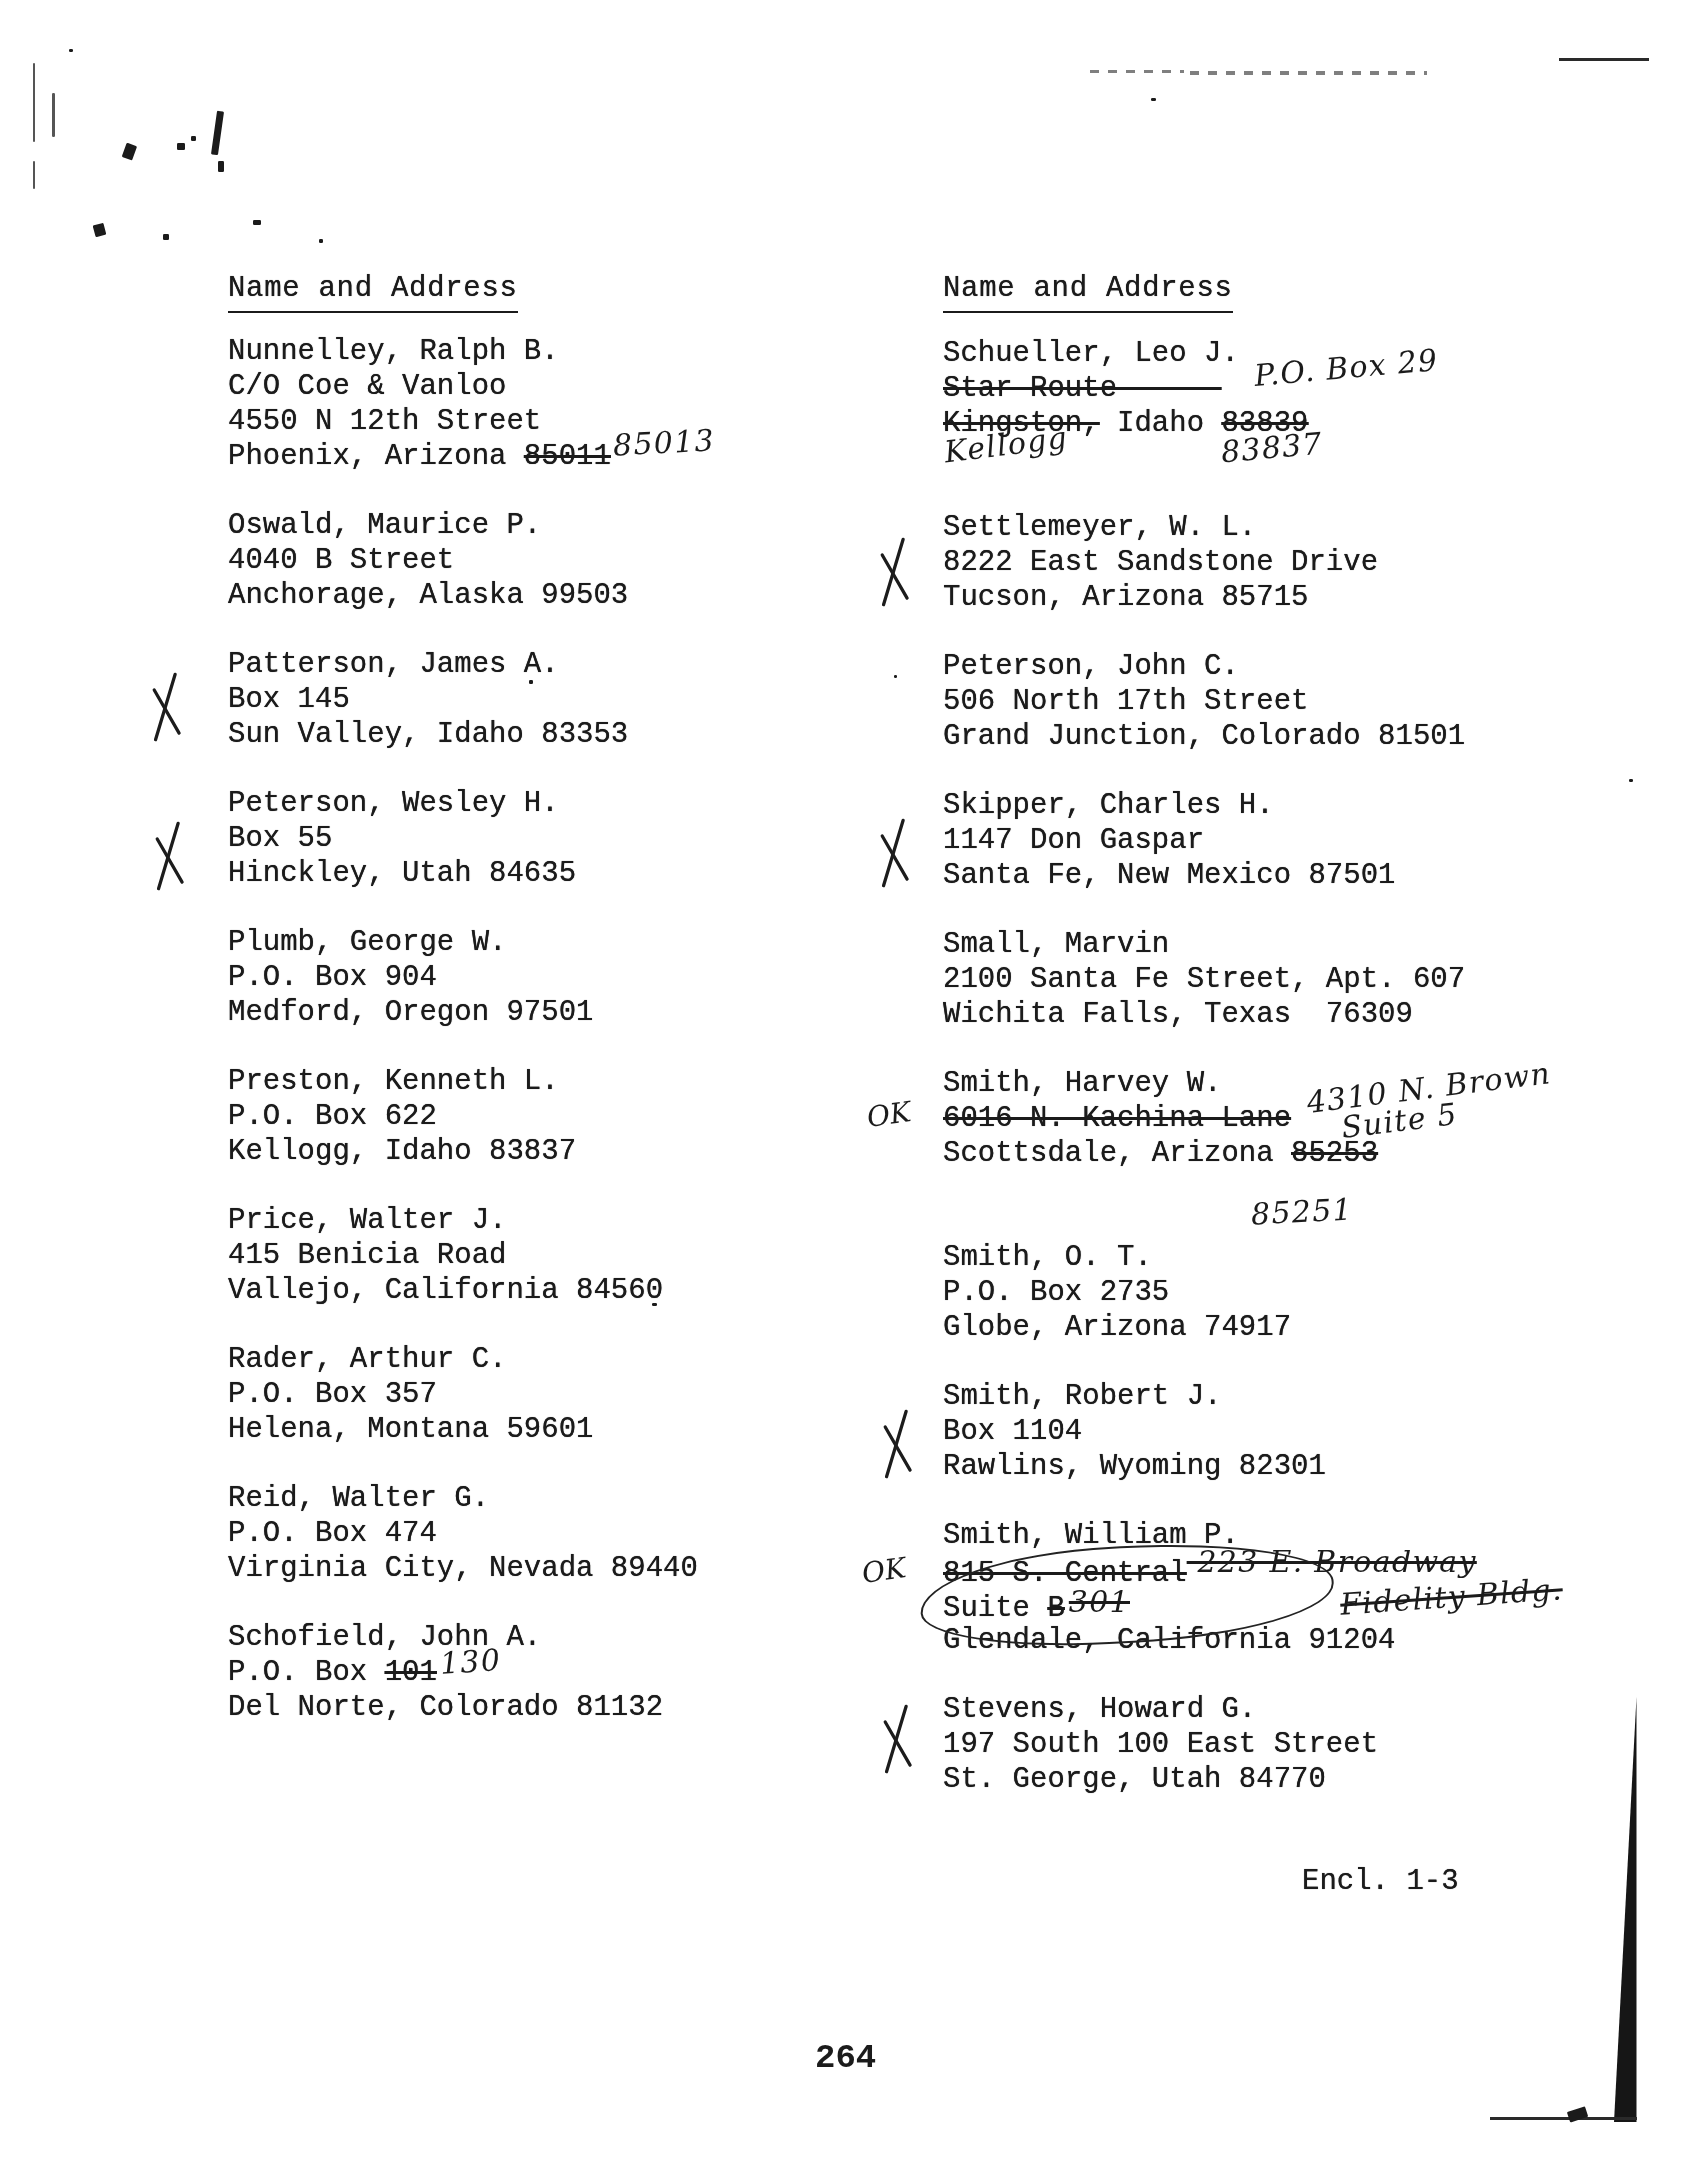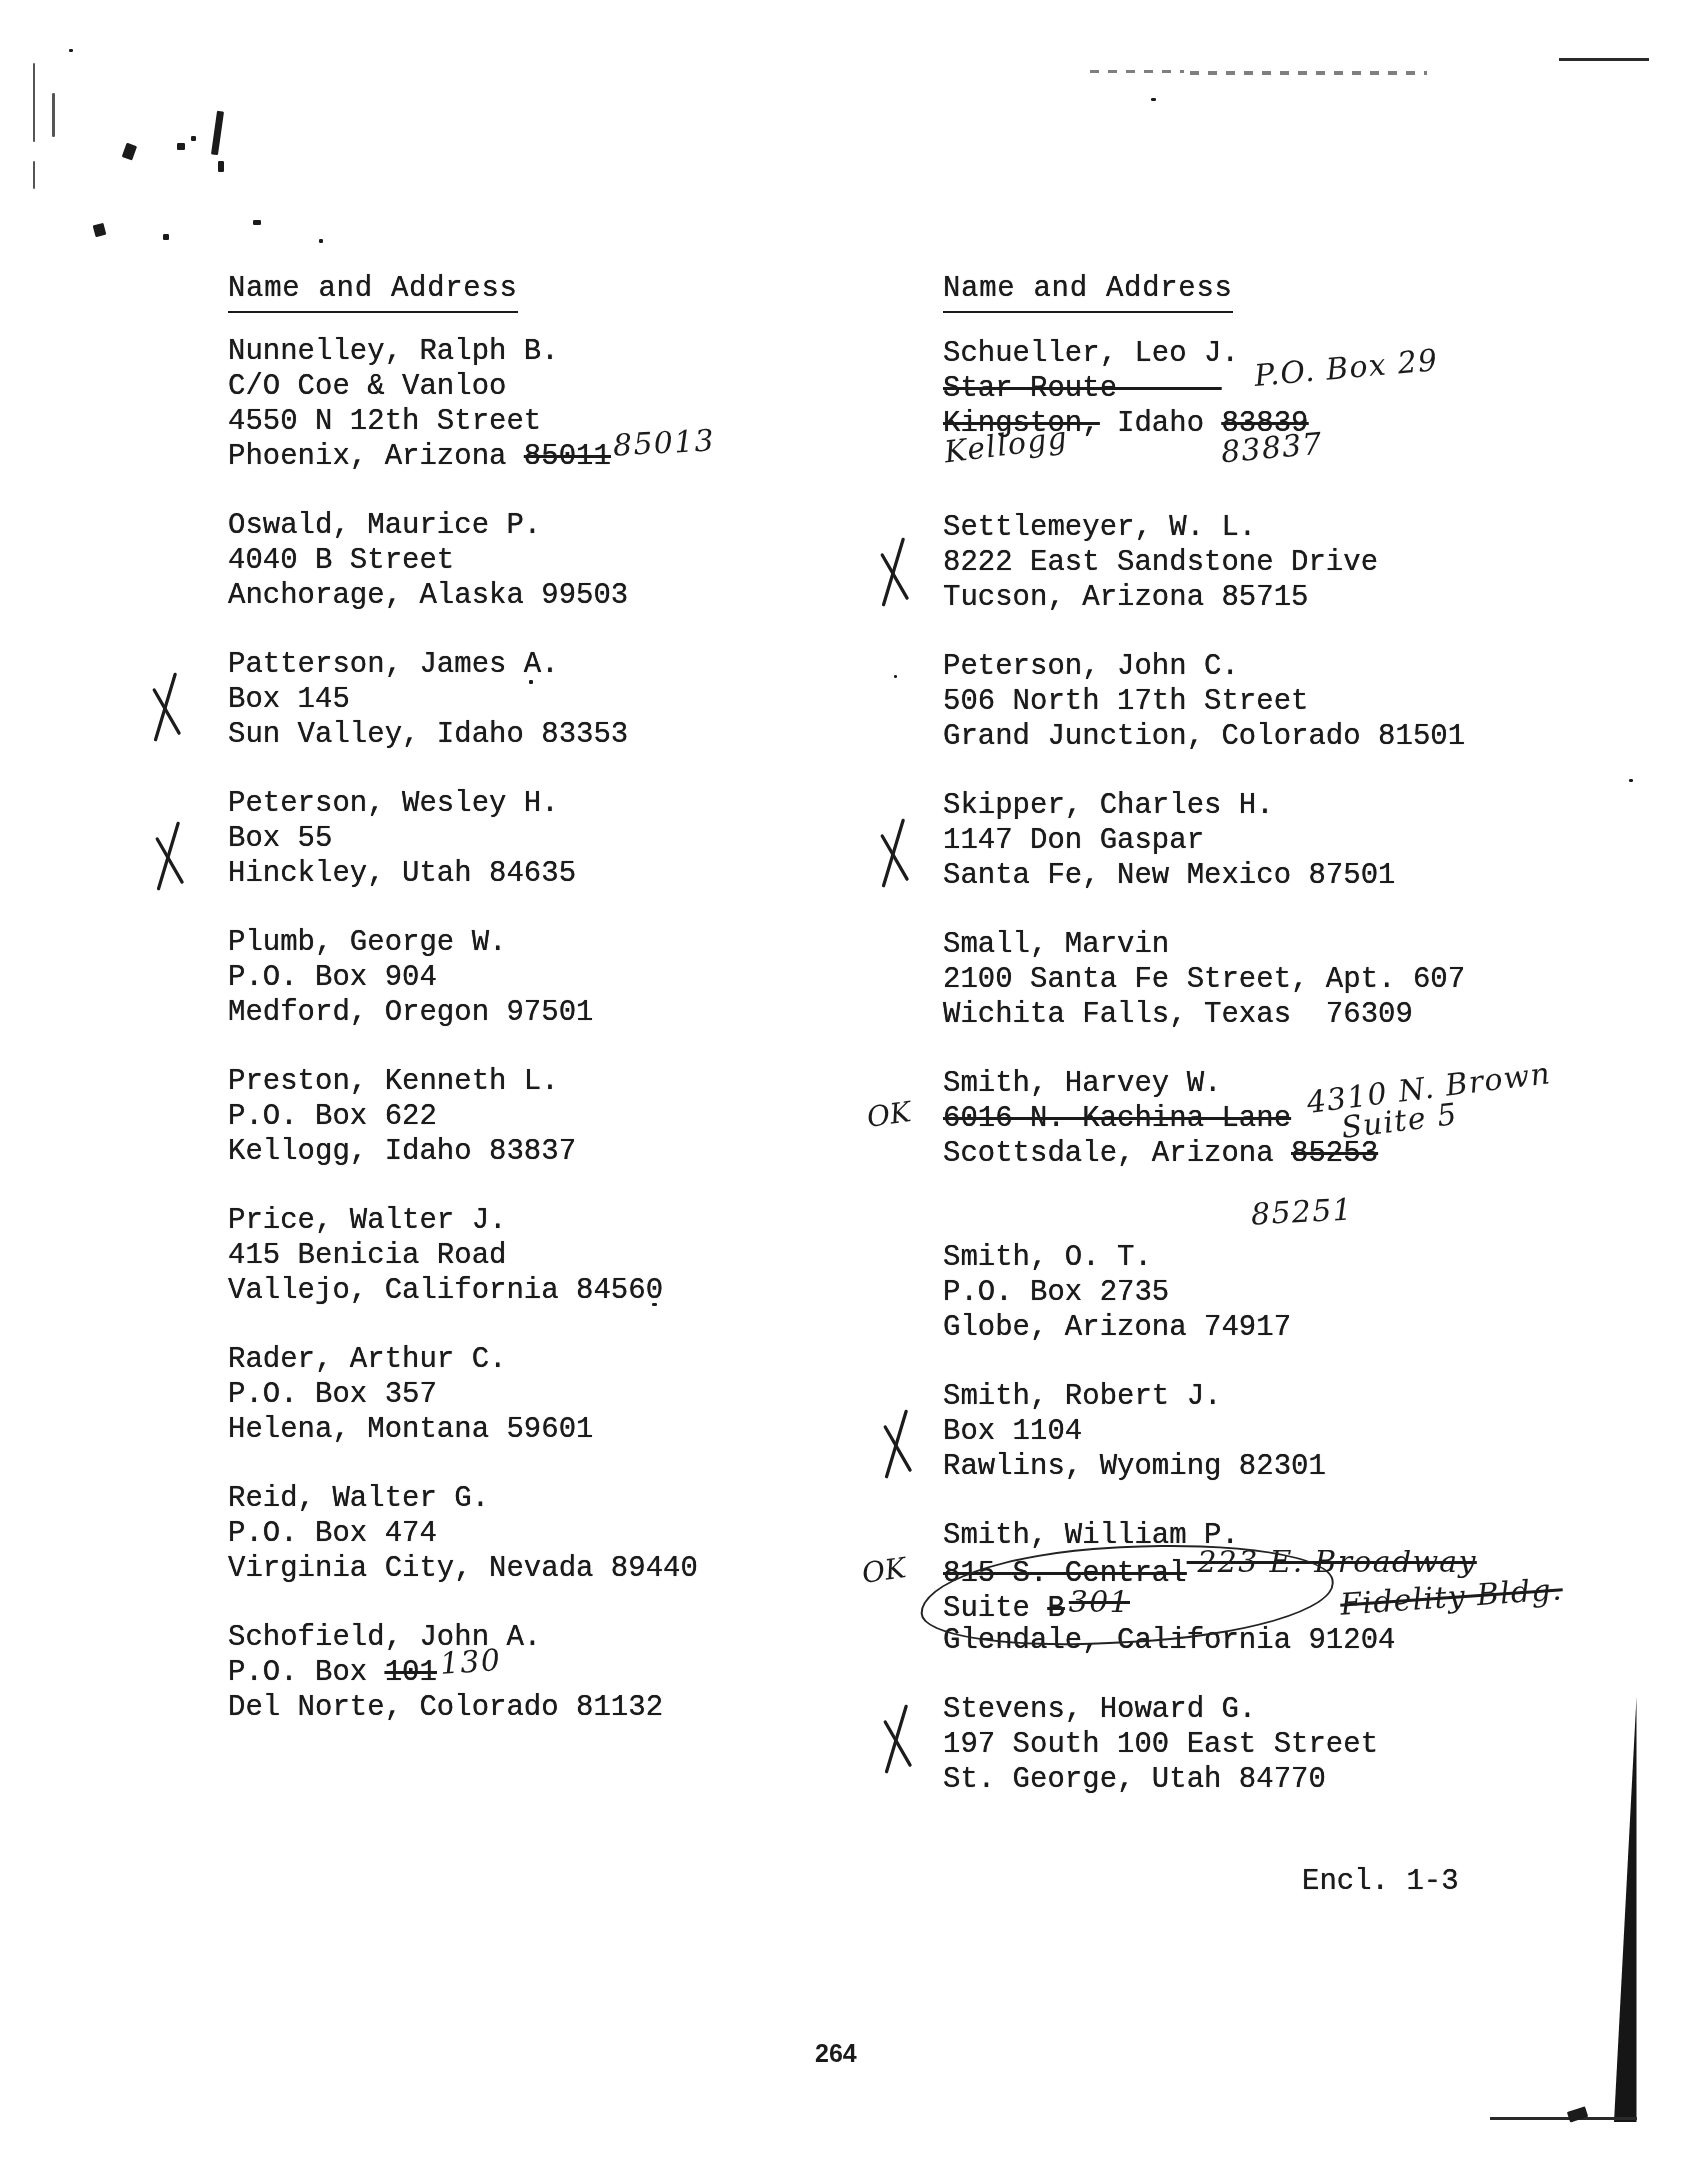--- a/index.html
+++ b/index.html
@@ -31,21 +31,21 @@
   .hs{text-decoration:line-through;text-decoration-thickness:2.6px;}
   .note{position:absolute;white-space:pre;line-height:1;}
   .xmark{position:absolute;}
   .okmark{position:absolute;font-family:"DejaVu Serif",serif;font-style:italic;font-size:28px;transform:rotate(-8deg);}
   .circle-annotation{
     position:absolute;border:2.6px solid #232323;background:transparent;
     border-radius:48% 52% 50% 46% / 60% 48% 52% 42%;
   }
   
   .enclosure{position:absolute;left:1302px;top:1852px;font-size:29px;line-height:35px;text-shadow:0 0 0.7px #1b1b1b;margin-top:12px;}
-  .page-number{position:absolute;left:815px;top:2039px;font-family:Liberation Sans, sans-serif;font-weight:bold;font-size:25px;}
+  .page-number{position:absolute;left:815px;top:2039px;font-family:Liberation Mono, monospace;font-weight:bold;font-size:34px;}
   
   .speck{position:absolute;background:#1b1b1b;border-radius:1.3px;}
   .faint{background:#555;}
   .dashline{position:absolute;background:repeating-linear-gradient(90deg,#3a3a3a 0 9.3px,transparent 9.3px 18px);opacity:.65;}
   .solidline{position:absolute;background:#2a2a2a;}
   .wedge{position:absolute;background:#161616;clip-path:polygon(100% 0,100% 100%,0 100%);}
 </style>
 </head>
 <body>
 

